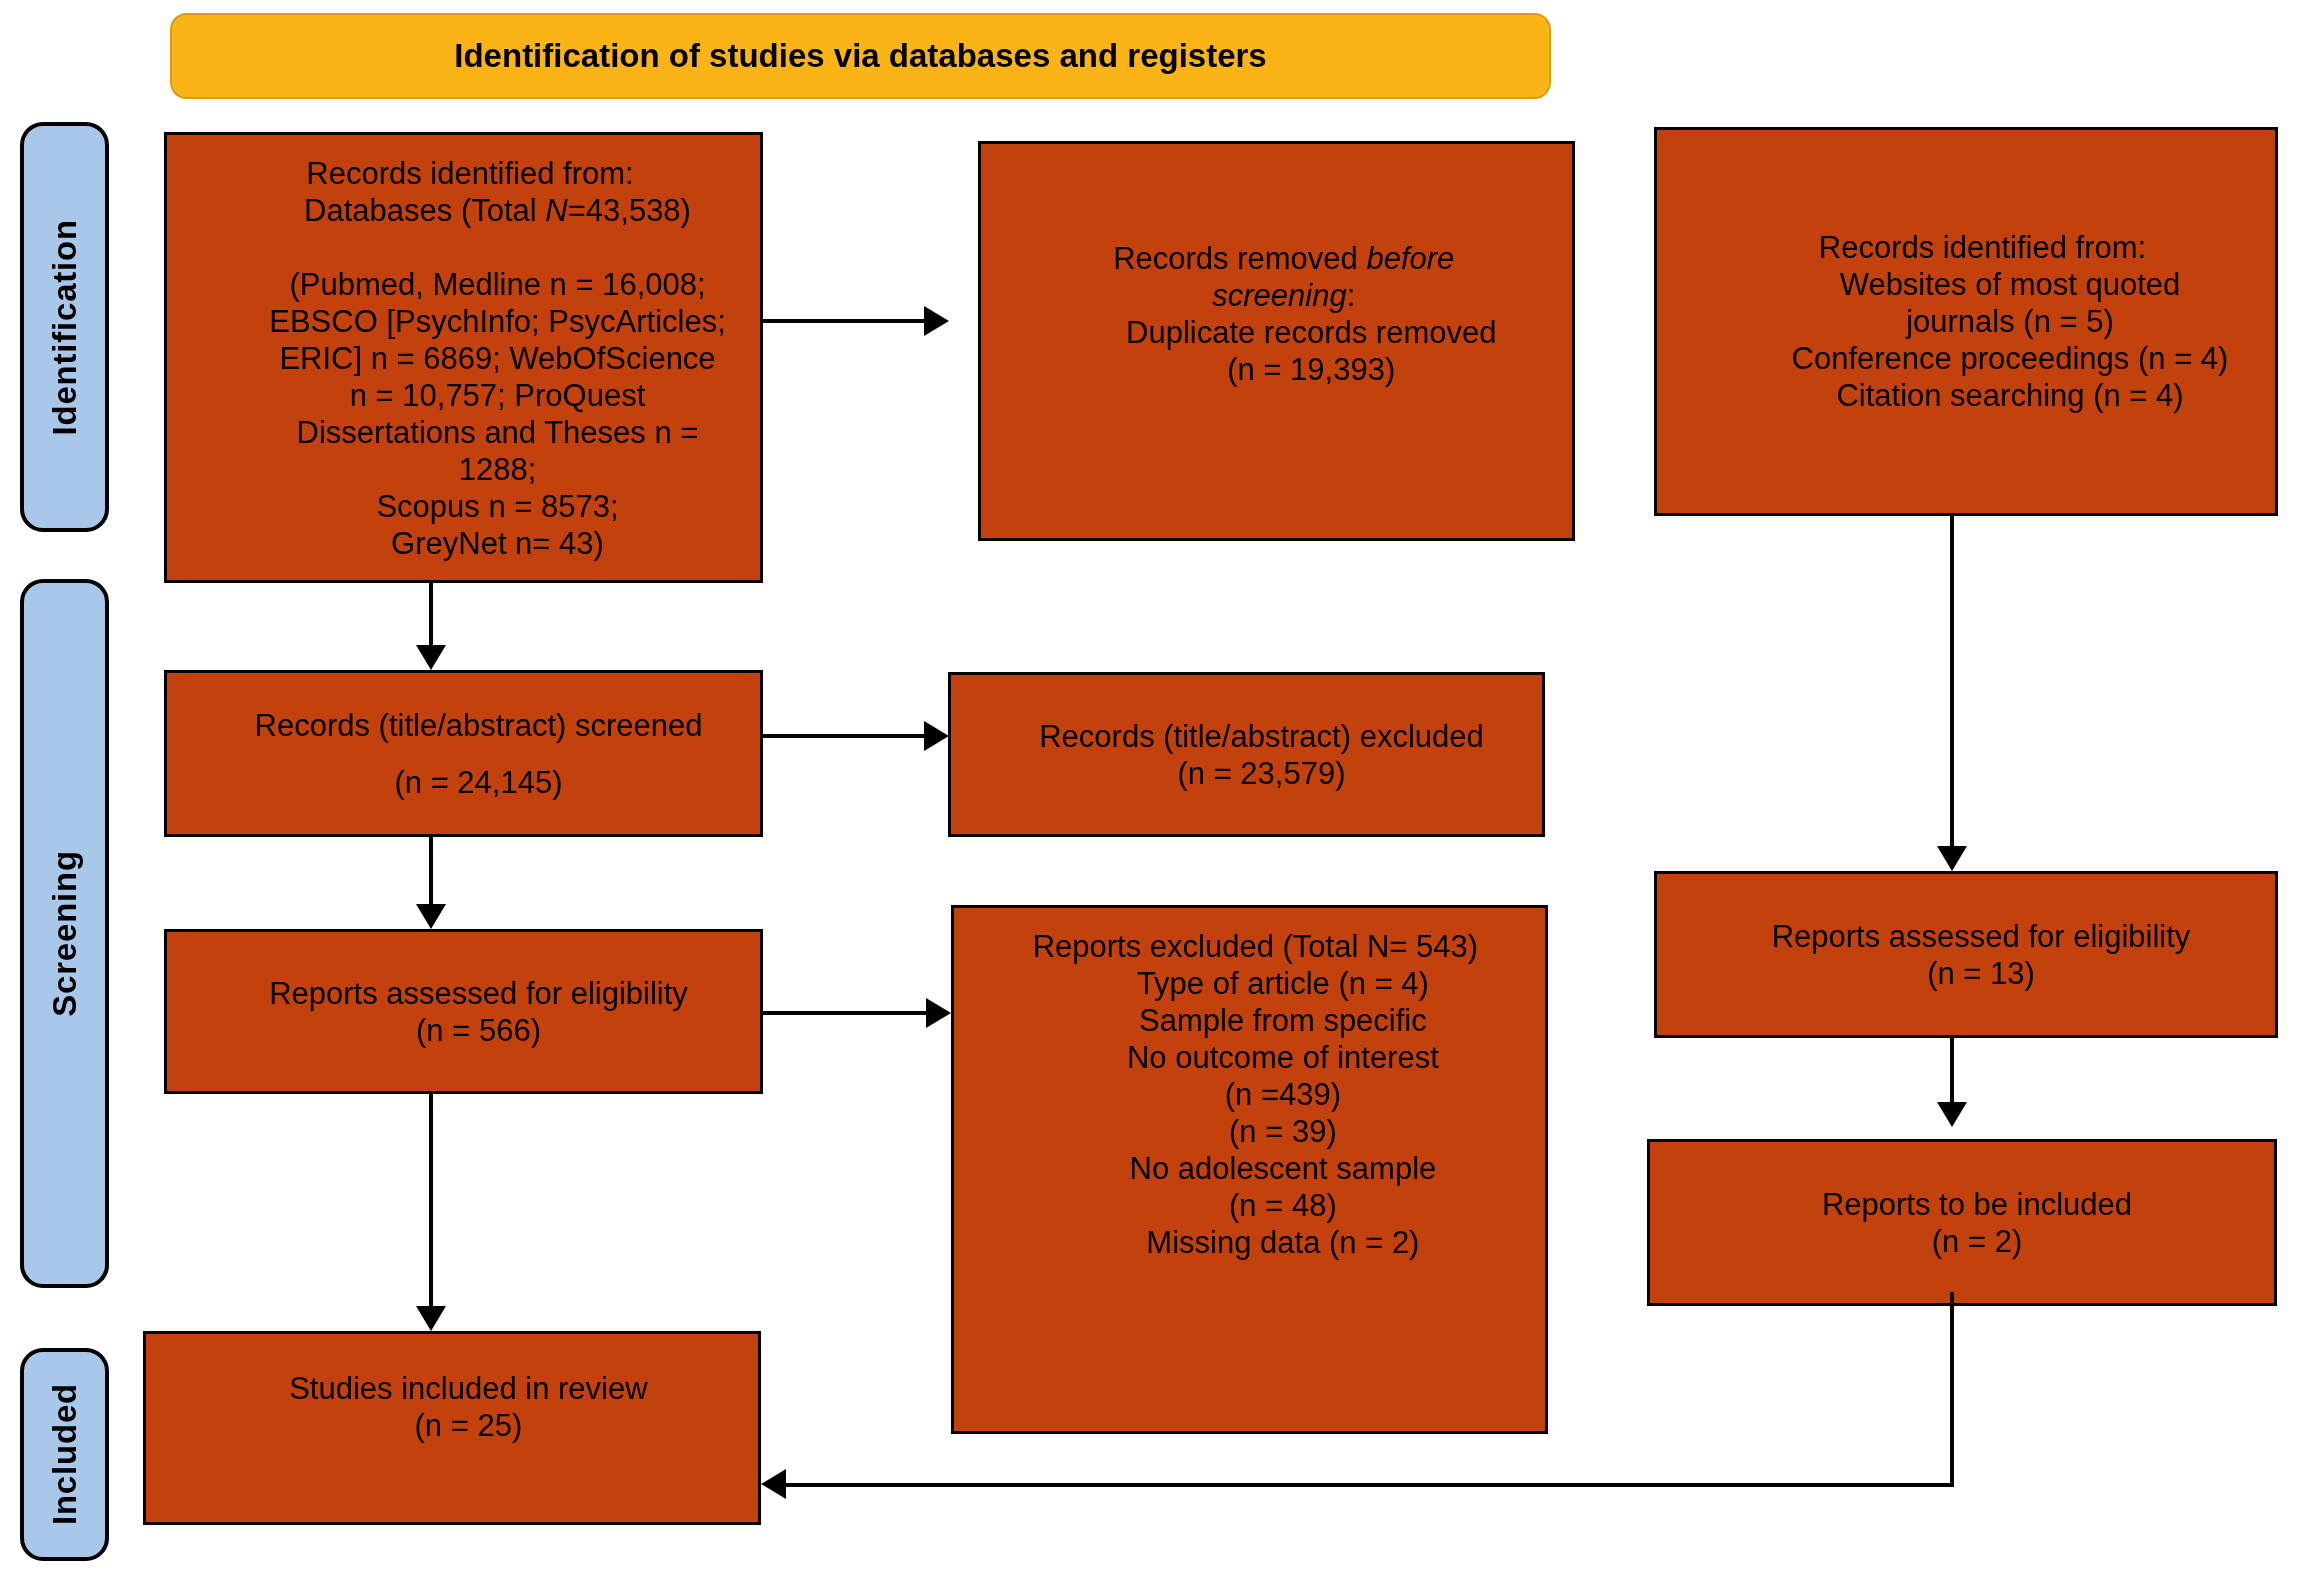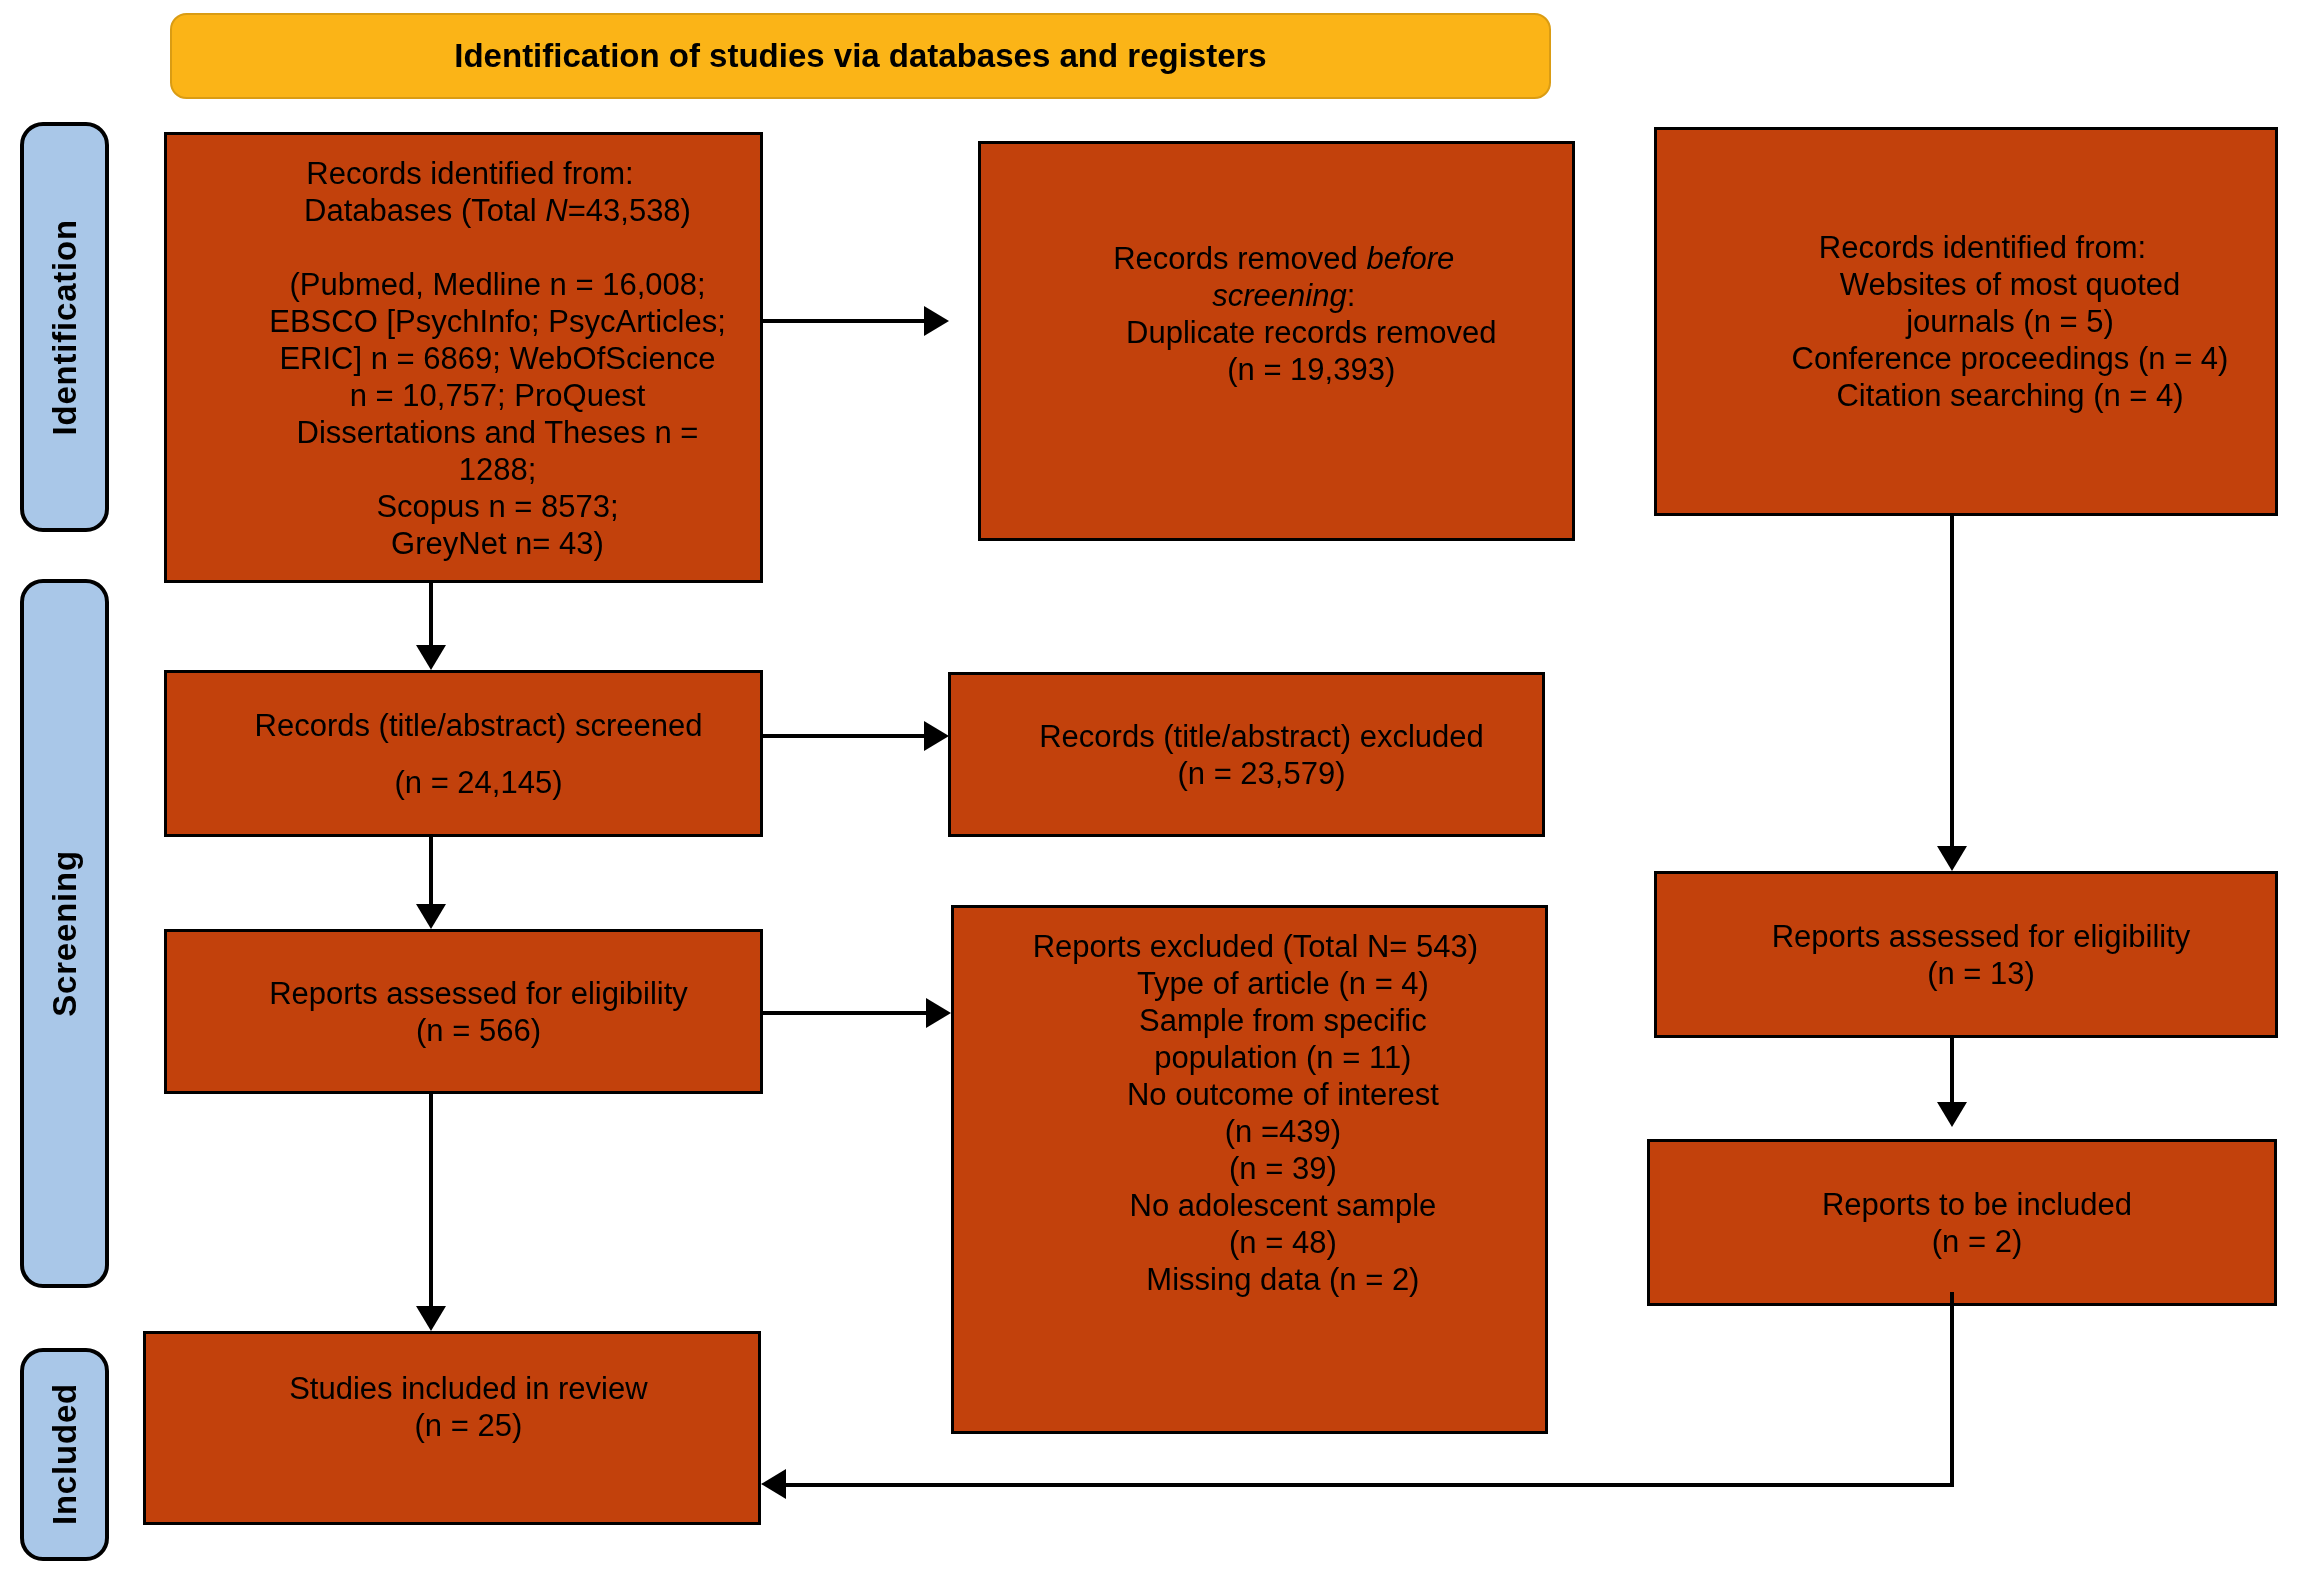--- a/index.html
+++ b/index.html
@@ -111,21 +111,20 @@
 
   <div class="box vcenter" style="left:164px;top:929px;width:599px;height:165px;padding-left:30px;">
     <div>Reports assessed for eligibility</div>
     <div>(n = 566)</div>
   </div>
 
   <div class="box" style="left:951px;top:905px;width:597px;height:529px;padding:20px 13.2px 0 25px;">
     <div>Reports excluded (Total N= 543)</div>
     <div class="ind">Type of article (n = 4)</div>
     <div class="ind">Sample from specific</div>
-    <div class="ind">population (n = 11)</div>
     <div class="ind">No outcome of interest</div>
     <div class="ind">(n =439)</div>
     <div class="ind">(n = 39)</div>
     <div class="ind">No adolescent sample</div>
     <div class="ind">(n = 48)</div>
     <div class="ind">Missing data (n = 2)</div>
   </div>
 
   <div class="box vcenter" style="left:1654px;top:871px;width:624px;height:167px;padding-left:30px;">
     <div>Reports assessed for eligibility</div>

